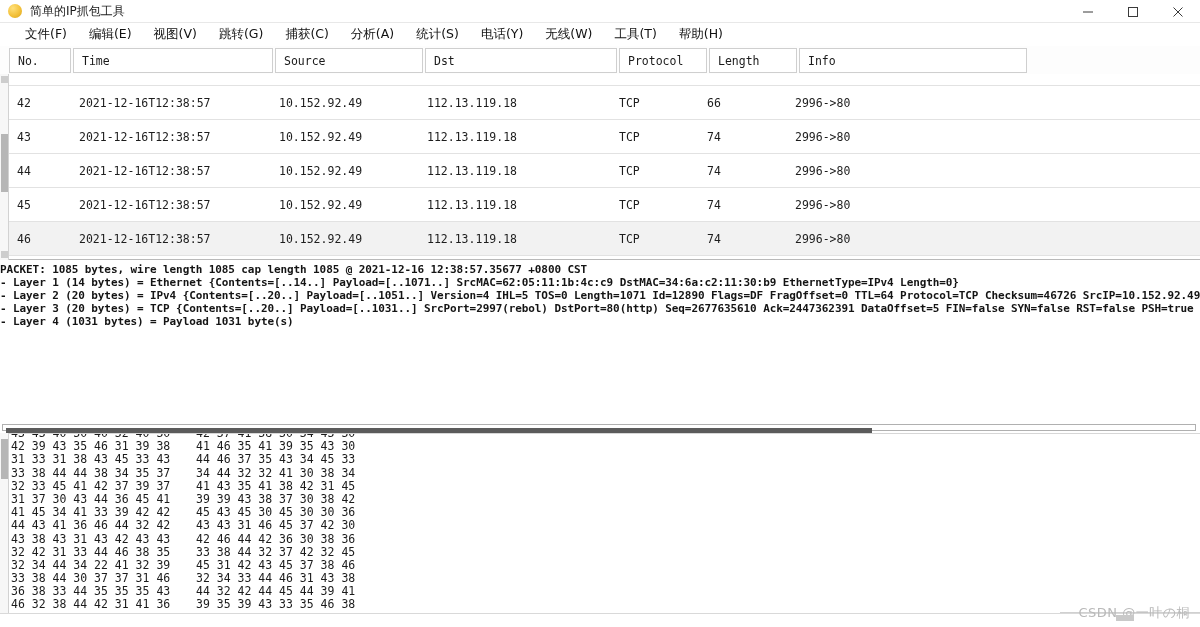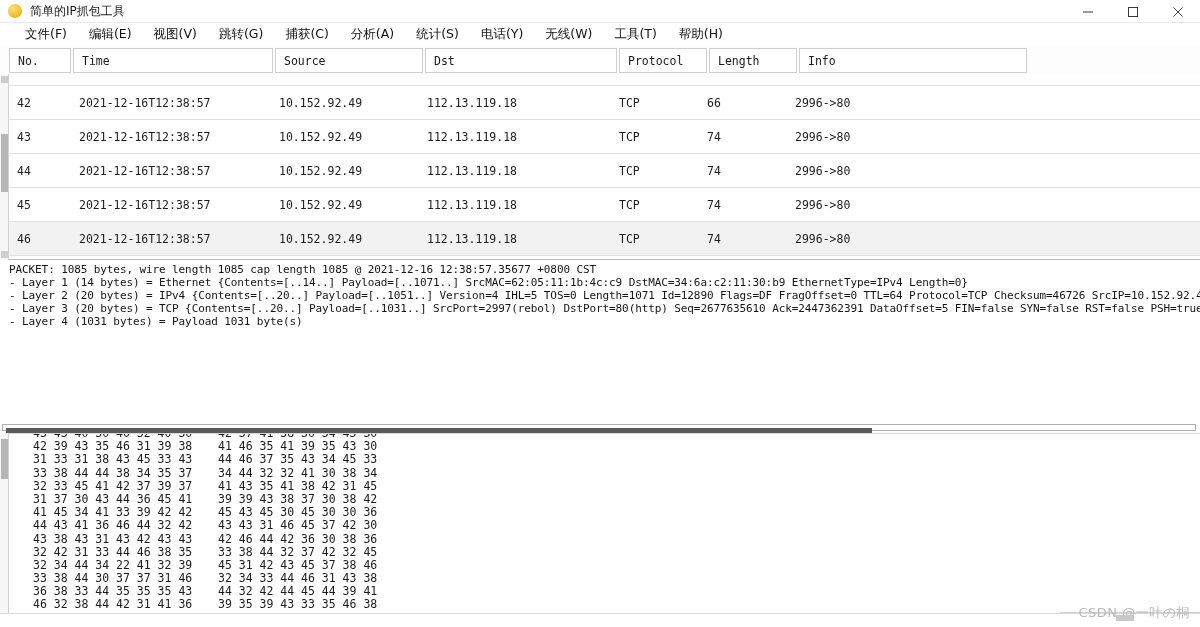--- a/index.html
+++ b/index.html
@@ -158,22 +158,22 @@
     overflow: hidden;
     padding-top: 3px;
   }
   .dline {
     font-family: "DejaVu Sans Mono", "Liberation Mono", monospace;
     font-size: 11px;
     color: #141414;
     white-space: nowrap;
     height: 13px;
     line-height: 13px;
-    padding-left: 9px;
     letter-spacing: -0.1px;
+    font-weight: bold;
   }
 
   
   .hscroll {
     position: absolute; left: 0; top: 422px;
     width: 1200px; height: 11px;
     background: #ffffff;
   }
   .hscroll .track {
     position: absolute; left: 2px; top: 2px;
@@ -200,21 +200,20 @@
     padding-left: 11px;
   }
   .hexrow {
     display: flex;
     height: 13.2px;
     line-height: 13.2px;
     font-family: "DejaVu Sans Mono", "Liberation Mono", monospace;
     font-size: 11.5px;
     color: #1b1b1b;
     white-space: pre;
-    margin-left: 22px;
   }
   .hex-colA { width: 137px; }
   .hex-colB { width: 137px; margin-left: 48px; }
 
   
   .vscroll-hex {
     position: absolute; left: 0; top: 433px;
     width: 9px; height: 180px;
     background: #f7f7f7;
     border-right: 1px solid #d2d2d2;

